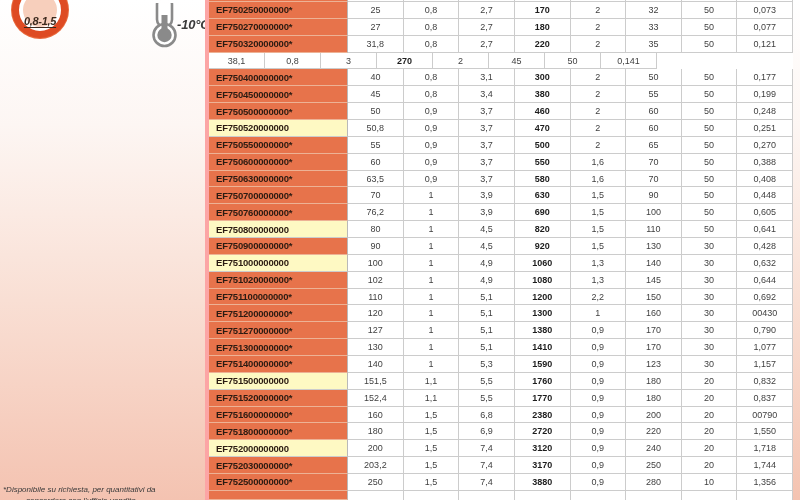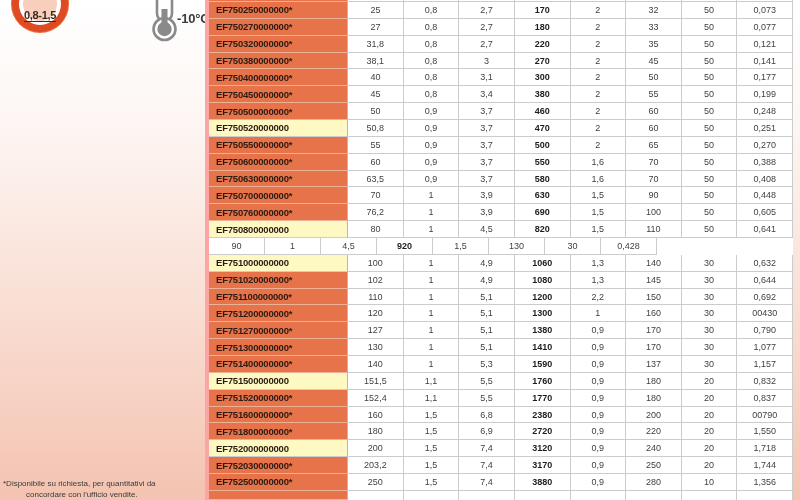--- a/index.html
+++ b/index.html
@@ -4,21 +4,21 @@
 <style>
   * { margin:0; padding:0; box-sizing:border-box; }
   html,body { width:800px; height:500px; }
   body {
     position:relative; overflow:hidden;
     font-family:"Liberation Sans", sans-serif;
     background:linear-gradient(180deg, #ffffff 0%, #fdf6f3 25%, #f9dfd4 60%, #f4c3b1 100%);
   }
 
   
-  .left-panel { position:absolute; left:0; top:3px; width:205px; height:368px; }
+  .left-panel { position:absolute; left:0; top:9px; width:205px; height:368px;font-style:italic; }
 
   .badge {
     position:absolute; left:19px; top:-20px;
     width:42px; height:42px; border-radius:50%;
     background:#f7cfbc; border:4px solid #ffffff;
     box-shadow:0 0 0 7px #de4b23, 0 0 0 8px #e8693c;
   }
   .badge-label {
     position:absolute; left:0; right:0; top:22px; text-align:center;
     font-size:11px; font-weight:bold; color:#3c2a1f; letter-spacing:-0.3px;
@@ -133,21 +133,20 @@
     <div class="cell val">0,8</div>
     <div class="cell val">2,7</div>
     <div class="cell val b">220</div>
     <div class="cell val">2</div>
     <div class="cell val">35</div>
     <div class="cell val">50</div>
     <div class="cell val">0,121</div>
   </div>
 
   <div class="row hl">
-    <div class="cell code">EF750380000000*</div>
     <div class="cell val">38,1</div>
     <div class="cell val">0,8</div>
     <div class="cell val">3</div>
     <div class="cell val b">270</div>
     <div class="cell val">2</div>
     <div class="cell val">45</div>
     <div class="cell val">50</div>
     <div class="cell val">0,141</div>
   </div>
 
@@ -265,20 +264,21 @@
     <div class="cell val">1</div>
     <div class="cell val">4,5</div>
     <div class="cell val b">820</div>
     <div class="cell val">1,5</div>
     <div class="cell val">110</div>
     <div class="cell val">50</div>
     <div class="cell val">0,641</div>
   </div>
 
   <div class="row hl">
+    <div class="cell code">EF750900000000*</div>
     <div class="cell val">90</div>
     <div class="cell val">1</div>
     <div class="cell val">4,5</div>
     <div class="cell val b">920</div>
     <div class="cell val">1,5</div>
     <div class="cell val">130</div>
     <div class="cell val">30</div>
     <div class="cell val">0,428</div>
   </div>
 
@@ -354,21 +354,21 @@
     <div class="cell val">1,077</div>
   </div>
 
   <div class="row hl">
     <div class="cell code">EF751400000000*</div>
     <div class="cell val">140</div>
     <div class="cell val">1</div>
     <div class="cell val">5,3</div>
     <div class="cell val b">1590</div>
     <div class="cell val">0,9</div>
-    <div class="cell val">137</div>
+    <div class="cell val">123</div>
     <div class="cell val">30</div>
     <div class="cell val">1,157</div>
   </div>
 
   <div class="row">
     <div class="cell code">EF751500000000</div>
     <div class="cell val">151,5</div>
     <div class="cell val">1,1</div>
     <div class="cell val">5,5</div>
     <div class="cell val b">1760</div>

